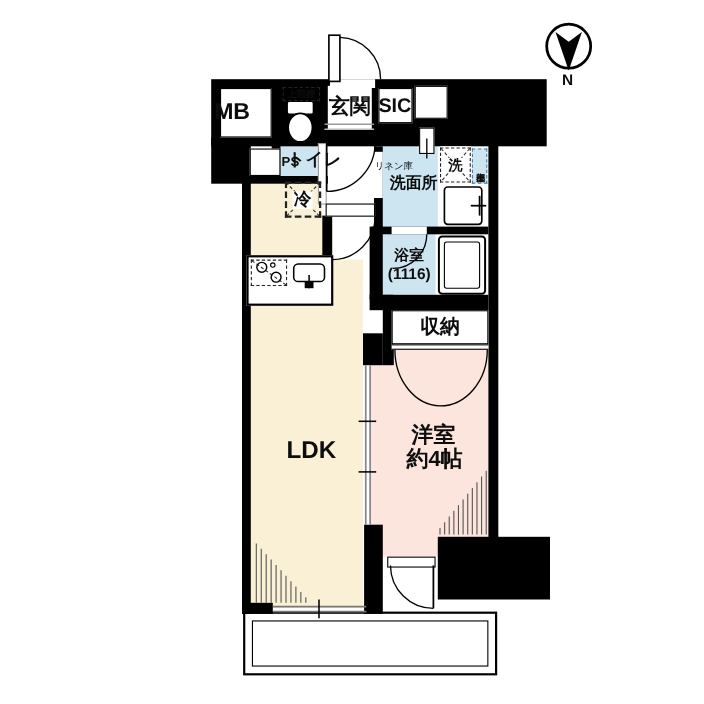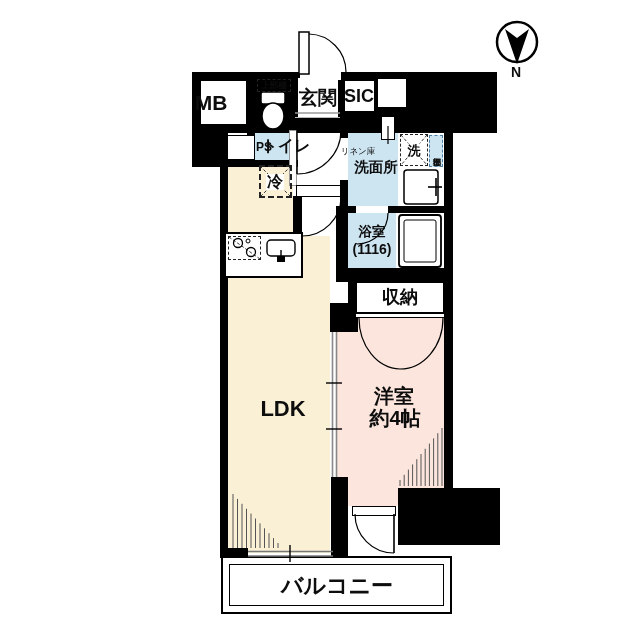--- a/index.html
+++ b/index.html
@@ -214,16 +214,15 @@
   <div class="lbl" style="left:358px;top:151px;font-size:8.5px;font-weight:400;">リネン庫</div>
   <div class="lbl" style="left:376px;top:167px;font-size:14.5px;">洗面所</div>
   <div class="lbl chip" style="left:414px;top:150px;font-size:13px;">洗</div>
   <div class="lbl vert" style="left:436px;top:151px;font-size:8px;font-weight:600;">上部棚</div>
   <div class="lbl" style="left:372px;top:232px;font-size:13.5px;">浴室</div>
   <div class="lbl" style="left:372px;top:249px;font-size:14px;">(1116)</div>
   <div class="lbl" style="left:400px;top:297px;font-size:18px;">収納</div>
   <div class="lbl" style="left:394px;top:396px;font-size:20px;">洋室</div>
   <div class="lbl" style="left:395px;top:418px;font-size:20px;">約4帖</div>
   <div class="lbl" style="left:283px;top:409px;font-size:22px;">LDK</div>
-  <div class="lbl" style="left:337px;top:586px;font-size:22px;">バルコニー</div>
   <div class="lbl chip" style="left:275px;top:182px;font-size:16px;">冷</div>
   <div class="lbl" style="left:516px;top:72px;font-size:14px;">N</div>
 </div>
 
 </body></html>

